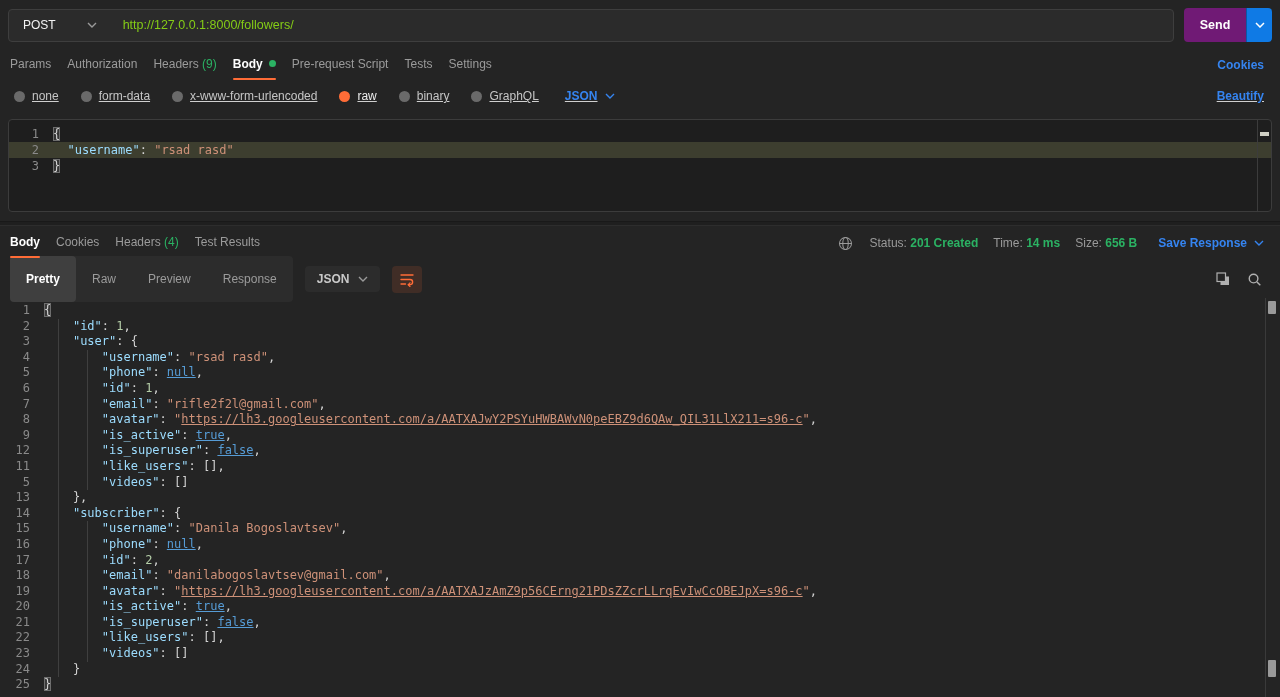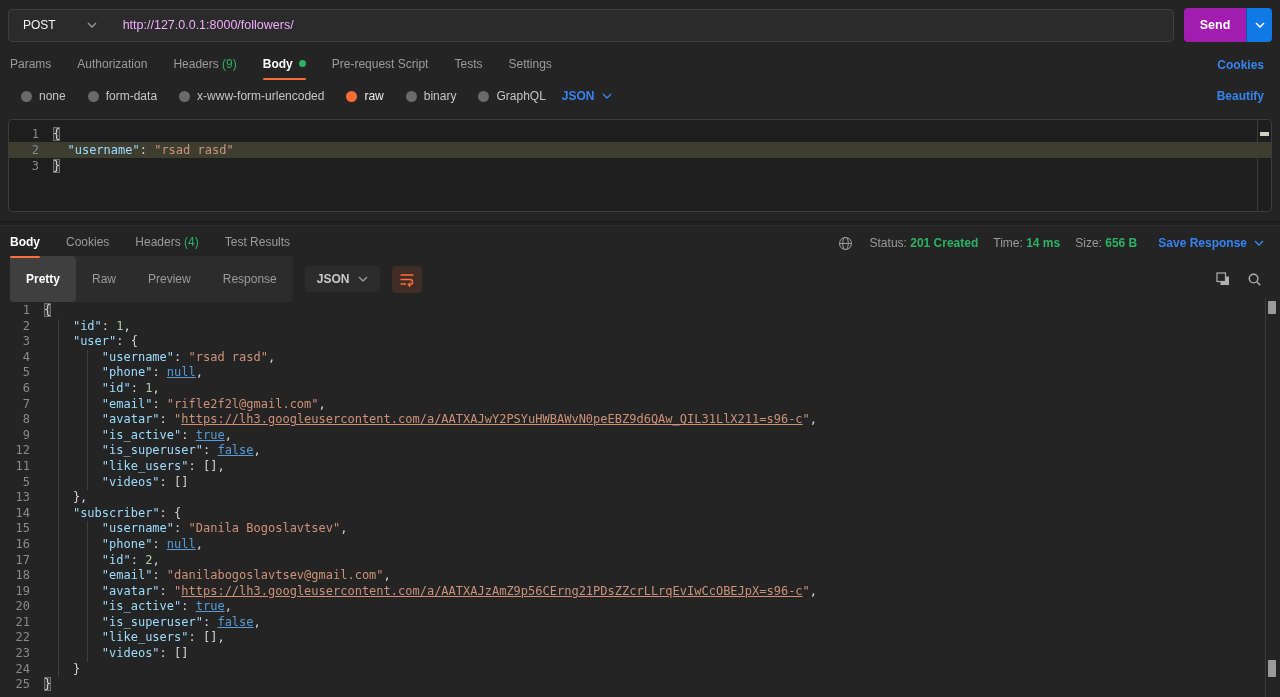--- a/index.html
+++ b/index.html
@@ -11,42 +11,42 @@
   }
   .app { width:1280px; height:697px; display:flex; flex-direction:column; }
 
   
   .url-row { display:flex; align-items:center; padding:8px 8px 6px 8px; gap:10px; }
   .url-bar { flex:1; display:flex; align-items:stretch; height:33px; background:#2b2b2b;
              border:1px solid #3e3e3e; border-radius:4px; }
   .method { display:flex; align-items:center; gap:31px; padding:0 14px; font-size:12px;
             font-weight:400; color:#f2f2f2; cursor:pointer; }
   .method .chev { color:#9a9a9a; display:flex; }
-  .url-input { flex:1; background:transparent; border:none; outline:none; color:#f0abfc;
+  .url-input { flex:1; background:transparent; border:none; outline:none; color:#84cc16;
                font-size:12.5px; padding:0 12px; font-family:"Liberation Sans",sans-serif; }
   .send { display:flex; height:34px; border-radius:4px; overflow:hidden; }
-  .send-main { width:62px; background:#a21caf; color:#fff; font-weight:700; font-size:12.5px;
+  .send-main { width:62px; background:#701a75; color:#fff; font-weight:700; font-size:12.5px;
                border:none; cursor:pointer; font-family:"Liberation Sans",sans-serif; }
   .send-caret { width:26px; background:#0f7ae5; border:none; border-left:1px solid rgba(0,0,0,.28);
                 display:flex; align-items:center; justify-content:center; color:#fff; cursor:pointer; }
 
   
   .tabs-row { display:flex; align-items:center; padding:0 16px 0 10px; }
-  .tabs { display:flex; gap:26px; flex:1; }
+  .tabs { display:flex; gap:16px; flex:1; }
   .tab { position:relative; font-size:12px; color:#9b9b9b; cursor:pointer; padding:9px 0 11px; }
   .tab.active { color:#fff; font-weight:600; }
   .tab.active::after { content:""; position:absolute; left:0; right:0; bottom:2px; height:2px;
                        background:#ff6c37; border-radius:2px; }
   .badge { color:#2bb263; }
   .dot { display:inline-block; width:7px; height:7px; border-radius:50%; background:#2bb263;
          margin-left:6px; vertical-align:1px; }
   .link { color:#3584f0; font-size:12px; font-weight:700; cursor:pointer; text-decoration:none; }
 
   
-  .modes-row { display:flex; align-items:center; height:28px; padding:0 16px 0 21px; gap:12px; }
+  .modes-row { display:flex; align-items:center; height:28px; padding:0 16px 0 14px; gap:22px;text-decoration:underline; }
   .mode { display:flex; align-items:center; gap:7px; font-size:12px; color:#c6c6c6; cursor:pointer; }
   .radio { width:11px; height:11px; border-radius:50%; background:#6a6a6a; flex:none; }
   .mode.selected .radio { background:#ff6c37; }
   .mode.selected { color:#ededed; }
   .lang-dd { display:flex; align-items:center; gap:7px; color:#3584f0; font-size:12px;
              font-weight:700; margin-left:4px; cursor:pointer; }
   .spacer { flex:1; }
 
   
   .req-editor { position:relative; margin:9px 8px 0; height:93px; background:#1e1e1e;

